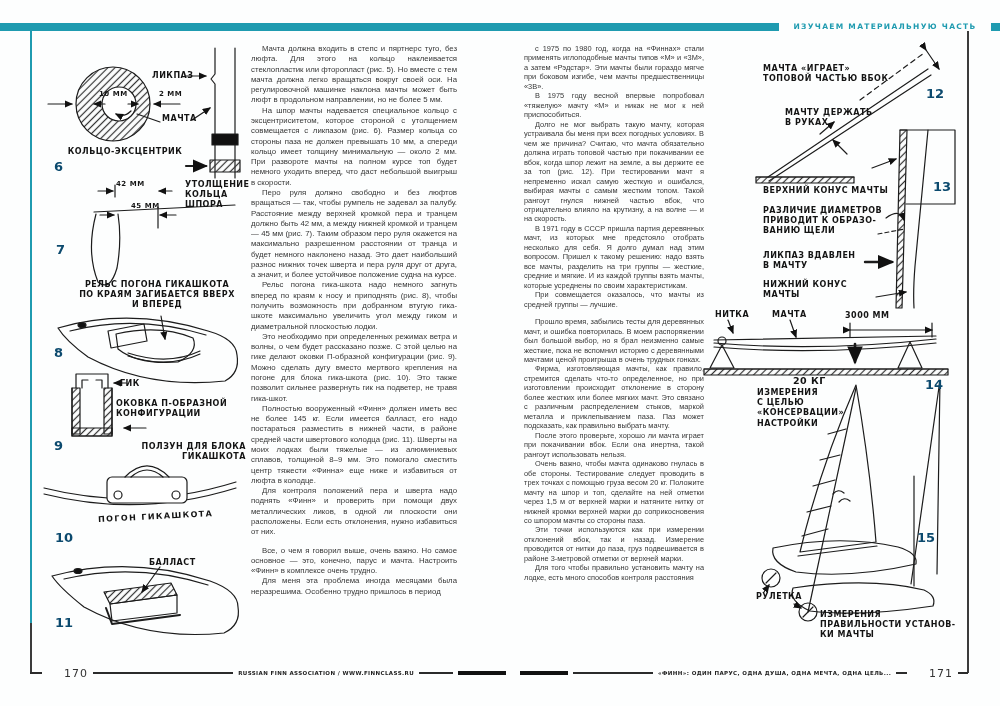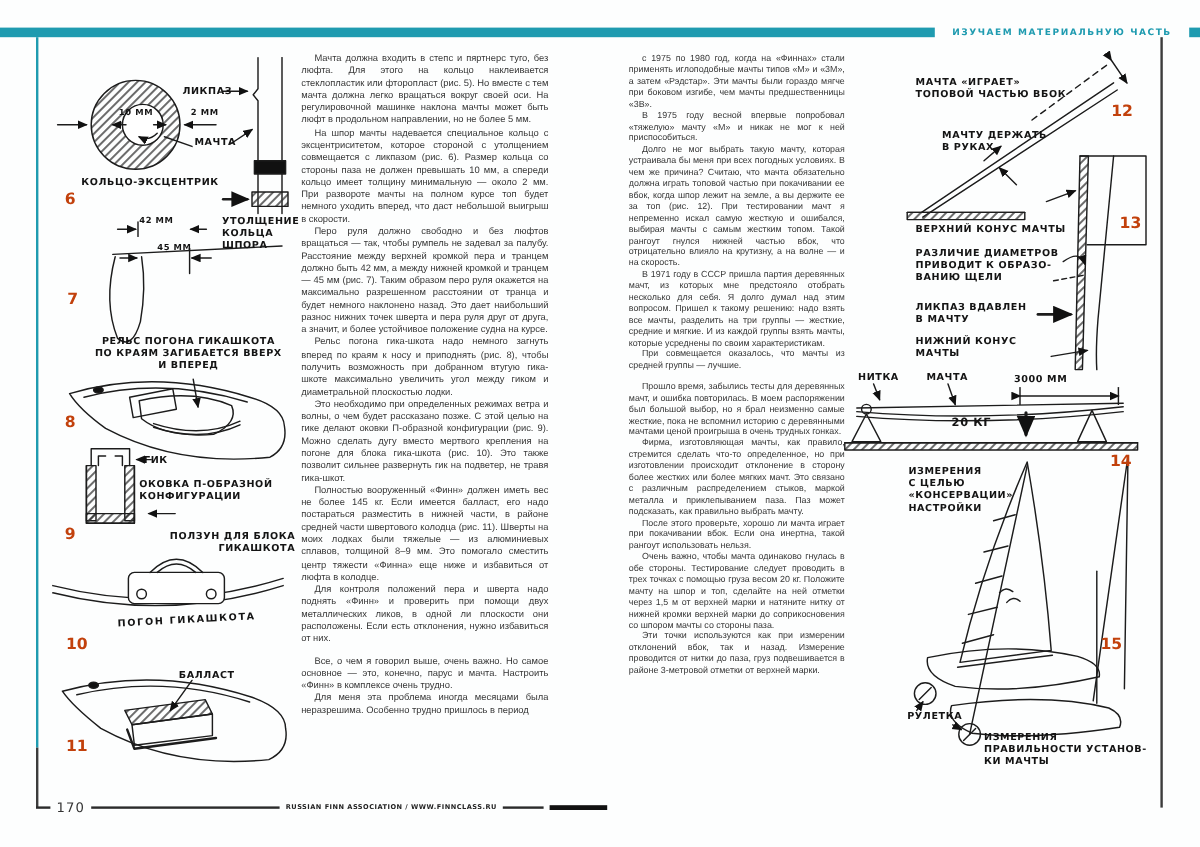--- a/index.html
+++ b/index.html
@@ -12,27 +12,27 @@
   .frame.teal{background:#1f9bb0;}
   .column{position:absolute;top:44px;height:622px;overflow:hidden;color:#363636;}
   .column p{margin:0;text-indent:11px;text-align:justify;}
   .column p:empty{height:8px;}
   .col-left{left:251px;width:206px;font-size:7.8px;line-height:1.32;}
   .col-right{left:524px;width:180px;font-size:7.4px;line-height:1.28;}
   .sketch{position:absolute;}
   .hand{position:absolute;font-family:"DejaVu Sans",sans-serif;font-weight:700;font-size:8px;
     line-height:1.28;letter-spacing:0.5px;color:#141414;white-space:pre-line;}
   .hand.sm{font-size:7px;}
-  .hand.lg{font-size:9.5px;}
-  .fignum{position:absolute;font-family:"DejaVu Sans",sans-serif;font-weight:700;font-size:13px;color:#c2410c;}
+  .hand.lg{font-size:9.5px;margin-top:28px;}
+  .fignum{position:absolute;font-family:"DejaVu Sans",sans-serif;font-weight:700;font-size:13px;color:#0c4a6e;}
   .footer{position:absolute;top:666px;height:14px;display:flex;align-items:center;gap:5px;}
   .footer .rule{height:1.5px;background:#2b2b2b;}
   .footer .thick{height:3.5px;background:#111;}
   .footer .grow{flex:1;}
-  .pagenum{font-family:"DejaVu Sans",sans-serif;font-size:11px;letter-spacing:1px;color:#333;}
+  .pagenum{font-family:"DejaVu Sans",sans-serif;font-size:11px;letter-spacing:1px;color:#333;margin-left:17px;}
   .footnote{font-family:"DejaVu Sans",sans-serif;font-size:5.5px;font-weight:700;
     letter-spacing:0.4px;color:#222;white-space:nowrap;}
 </style>
 </head>
 <body>
 
 <div class="spread">
 
   <div class="bar" style="left:0;top:23px;width:779px;height:8px"></div>
   <div class="bar" style="left:991px;top:23px;width:9px;height:8px"></div>
@@ -268,16 +268,25 @@
       <p class="para">В 1975 году весной впервые попробовал «тяжелую» мачту «М» и никак не мог к ней приспособиться.</p>
       <p class="para">Долго не мог выбрать такую мачту, которая устраивала бы меня при всех погодных условиях. В чем же причина? Считаю, что мачта обязательно должна играть топовой частью при покачивании ее вбок, когда шпор лежит на земле, а вы держите ее за топ (рис. 12). При тестировании мачт я непременно искал самую жесткую и ошибался, выбирая мачты с самым жестким топом. Такой рангоут гнулся нижней частью вбок, что отрицательно влияло на крутизну, а на волне — и на скорость.</p>
       <p class="para">В 1971 году в СССР пришла партия деревянных мачт, из которых мне предстояло отобрать несколько для себя. Я долго думал над этим вопросом. Пришел к такому решению: надо взять все мачты, разделить на три группы — жесткие, средние и мягкие. И из каждой группы взять мачты, которые усреднены по своим характеристикам.</p>
       <p class="para">При совмещается оказалось, что мачты из средней группы — лучшие.</p>
       <p class="para"></p>
       <p class="para">Прошло время, забылись тесты для деревянных мачт, и ошибка повторилась. В моем распоряжении был большой выбор, но я брал неизменно самые жесткие, пока не вспомнил историю с деревянными мачтами ценой проигрыша в очень трудных гонках.</p>
       <p class="para">Фирма, изготовляющая мачты, как правило, стремится сделать что-то определенное, но при изготовлении происходит отклонение в сторону более жестких или более мягких мачт. Это связано с различным распределением стыков, маркой металла и приклепыванием паза. Паз может подсказать, как правильно выбрать мачту.</p>
       <p class="para">После этого проверьте, хорошо ли мачта играет при покачивании вбок. Если она инертна, такой рангоут использовать нельзя.</p>
       <p class="para">Очень важно, чтобы мачта одинаково гнулась в обе стороны. Тестирование следует проводить в трех точках с помощью груза весом 20 кг. Положите мачту на шпор и топ, сделайте на ней отметки через 1,5 м от верхней марки и натяните нитку от нижней кромки верхней марки до соприкосновения со шпором мачты со стороны паза.</p>
       <p class="para">Эти точки используются как при измерении отклонений вбок, так и назад. Измерение проводится от нитки до паза, груз подвешивается в районе 3-метровой отметки от верхней марки.</p>
+      <p class="para">Для того чтобы правильно установить мачту на лодке, есть много способов контроля расстояния</p>
     </div>
 
+  <div class="footer" style="left:520px;width:448px">
+    <div class="thick" style="width:48px"></div>
+    <div class="rule" style="width:80px"></div>
+    <div class="footnote">«ФИНН»: ОДИН ПАРУС, ОДНА ДУША, ОДНА МЕЧТА, ОДНА ЦЕЛЬ...</div>
+    <div class="rule grow"></div>
+    <div class="pagenum">171</div>
+    <div class="rule" style="width:10px"></div>
+  </div>
 
 </div>
 
 </body></html>

